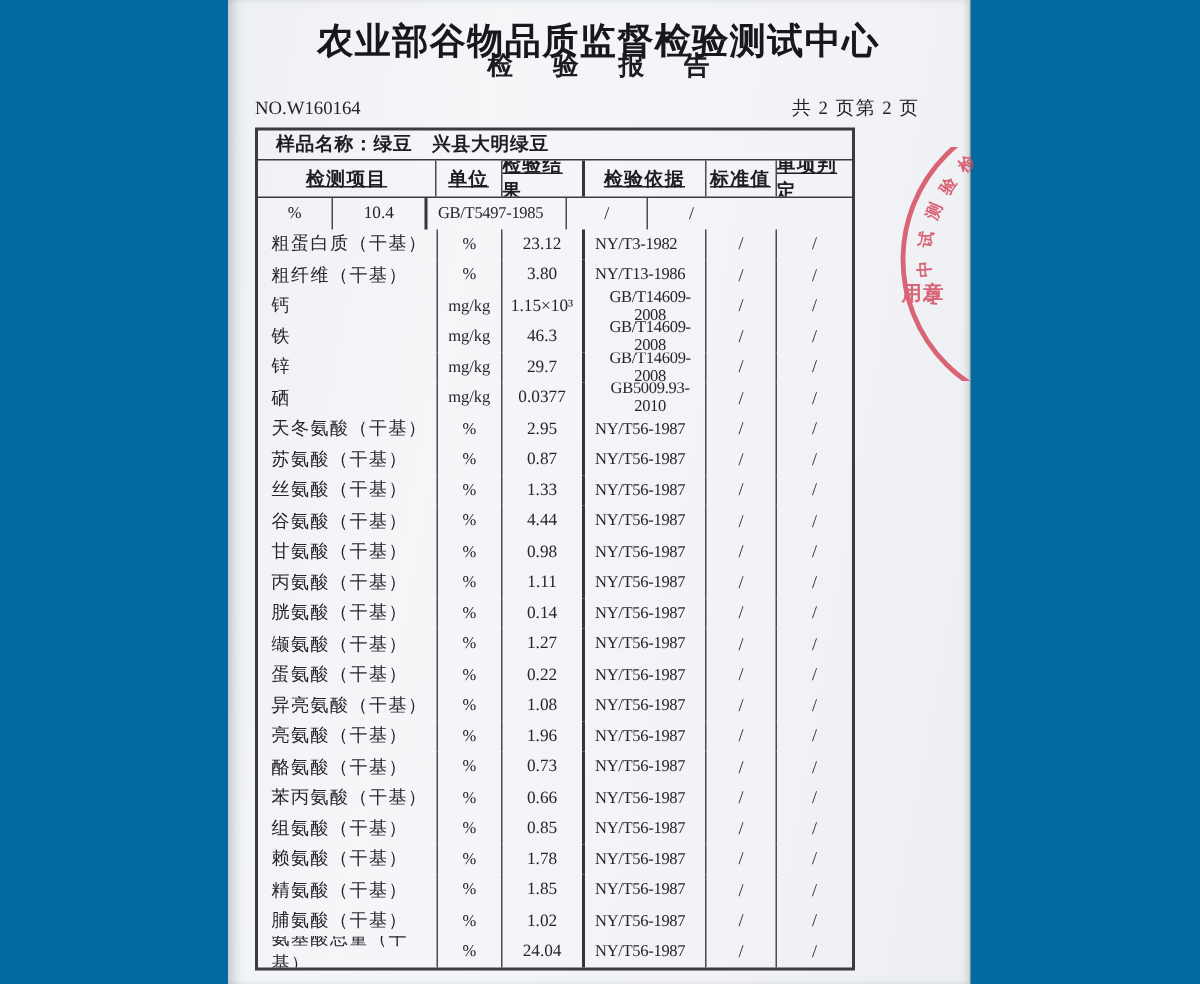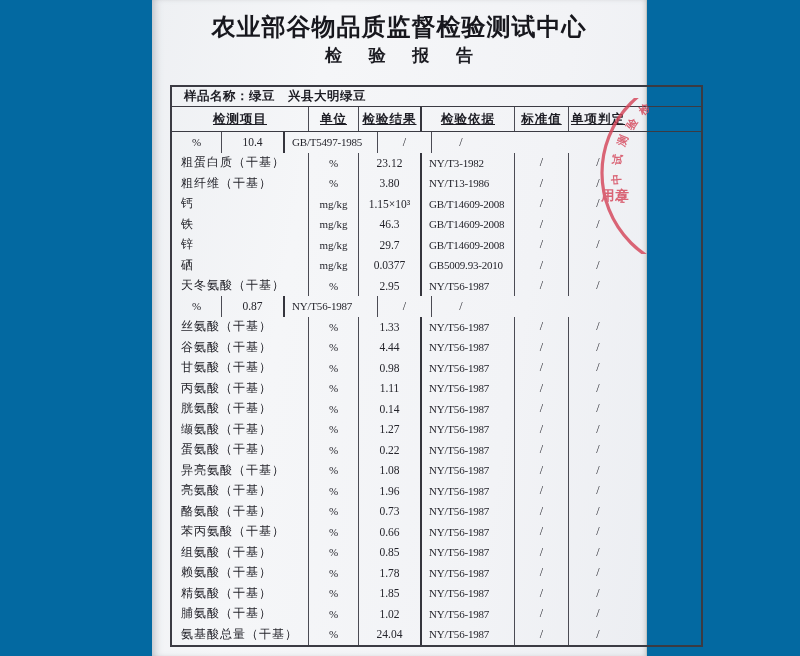--- a/index.html
+++ b/index.html
@@ -14,33 +14,33 @@
     box-shadow: inset 7px 0 9px -5px rgba(110,115,128,.45), inset -3px 0 4px -2px rgba(140,142,138,.35);
     border-right:1px solid #c3c4c0;
   }
 
   .org-title {
     position:absolute; top:11px; left:0; width:100%;
     text-align:center; font-family:"Liberation Sans","DejaVu Sans",sans-serif;
     font-size:24px; font-weight:bold; letter-spacing:1px; color:#17171d;
   }
   .report-title {
-    position:absolute; top:44px; left:0; width:100%;
+    position:absolute; top:32px; left:0; width:100%;
     text-align:center; font-family:"Liberation Sans","DejaVu Sans",sans-serif;
     font-size:17px; font-weight:bold; letter-spacing:11px; text-indent:11px; color:#1b1b21;
   }
   .meta {
     position:absolute; top:64px; left:18px; right:33px;
     display:flex; justify-content:space-between; align-items:baseline;
     font-size:12.5px; color:#222228;
   }
   .meta .pages { letter-spacing:1px; }
 
   .rtable {
-    position:absolute; left:18px; top:85px; width:533px;
+    position:absolute; left:18px; top:85px; width:400px;
     border:2px solid #3b3b43; background:transparent;
     font-size:12px;
   }
   .sample-row {
     height:20px; border-bottom:1px solid #3b3b43;
     display:flex; align-items:center; padding-left:12px;
     font-weight:bold; font-size:12.5px; letter-spacing:.5px; color:#1d1d24;
   }
   .hrow, .trow { display:flex; }
   .hrow { height:25px; border-bottom:1px solid #3b3b43; font-weight:bold; }
@@ -64,20 +64,24 @@
 </style>
 </head>
 <body>
 
 <div class="canvas">
   <div class="paper">
 
     <div class="org-title">农业部谷物品质监督检验测试中心</div>
     <div class="report-title">检 验 报 告</div>
 
+    <div class="meta">
+      <span class="no">NO.W160164</span>
+      <span class="pages">共 2 页第 2 页</span>
+    </div>
 
     <div class="rtable">
       <div class="sample-row">样品名称：绿豆　兴县大明绿豆</div>
       <div class="hrow">
         <div class="cell c0">检测项目</div>
         <div class="cell c1">单位</div>
         <div class="cell c2">检验结果</div>
         <div class="cell c3">检验依据</div>
         <div class="cell c4">标准值</div>
         <div class="cell c5">单项判定</div>
@@ -140,20 +144,21 @@
           </div>
           <div class="trow">
             <div class="cell c0">天冬氨酸（干基）</div>
             <div class="cell c1">%</div>
             <div class="cell c2">2.95</div>
             <div class="cell c3">NY/T56-1987</div>
             <div class="cell c4">/</div>
             <div class="cell c5">/</div>
           </div>
           <div class="trow">
+            <div class="cell c0">苏氨酸（干基）</div>
             <div class="cell c1">%</div>
             <div class="cell c2">0.87</div>
             <div class="cell c3">NY/T56-1987</div>
             <div class="cell c4">/</div>
             <div class="cell c5">/</div>
           </div>
           <div class="trow">
             <div class="cell c0">丝氨酸（干基）</div>
             <div class="cell c1">%</div>
             <div class="cell c2">1.33</div>

